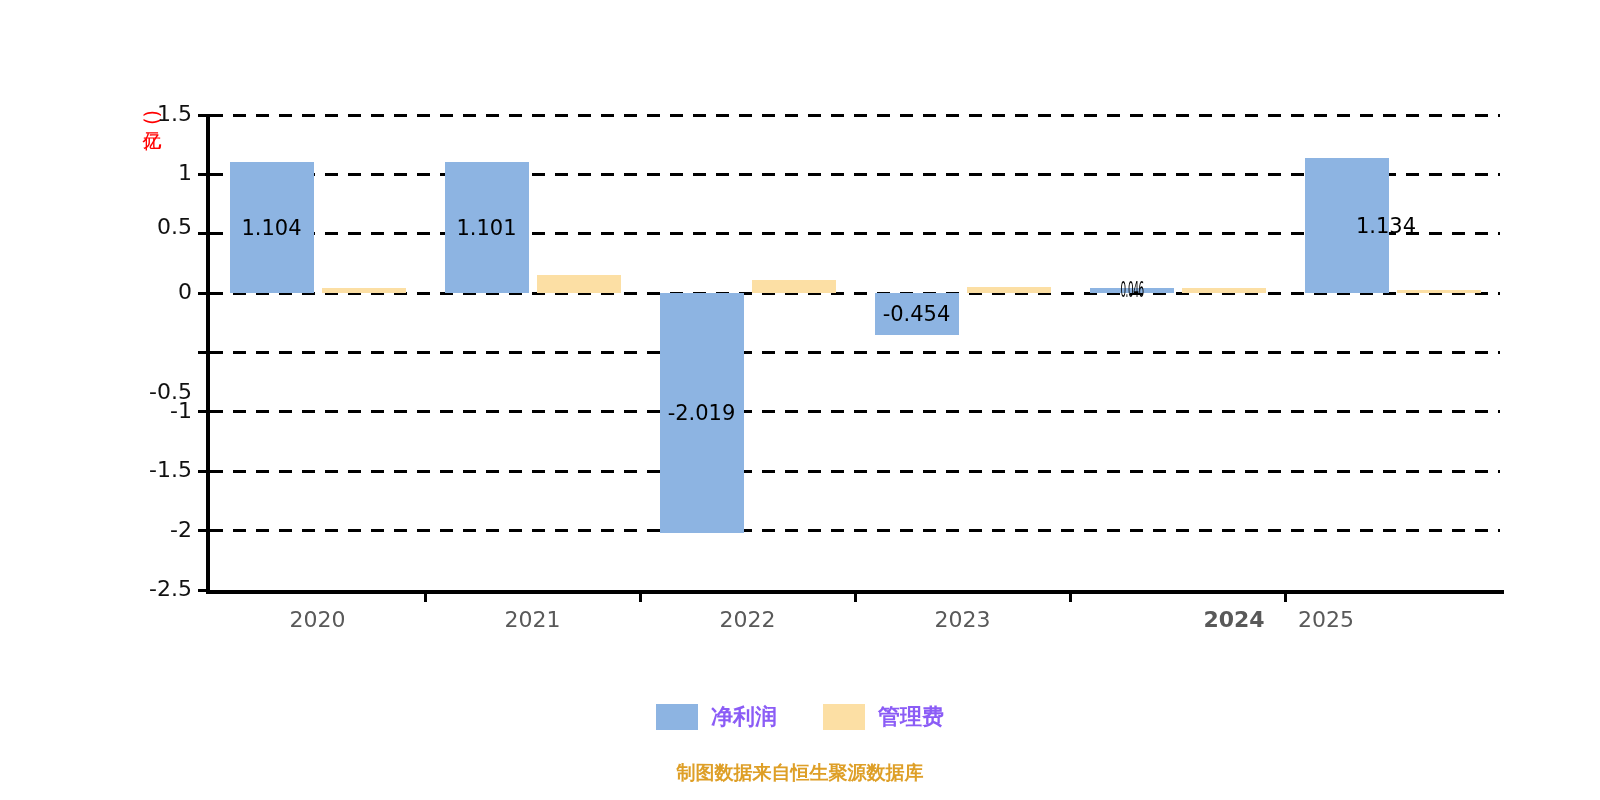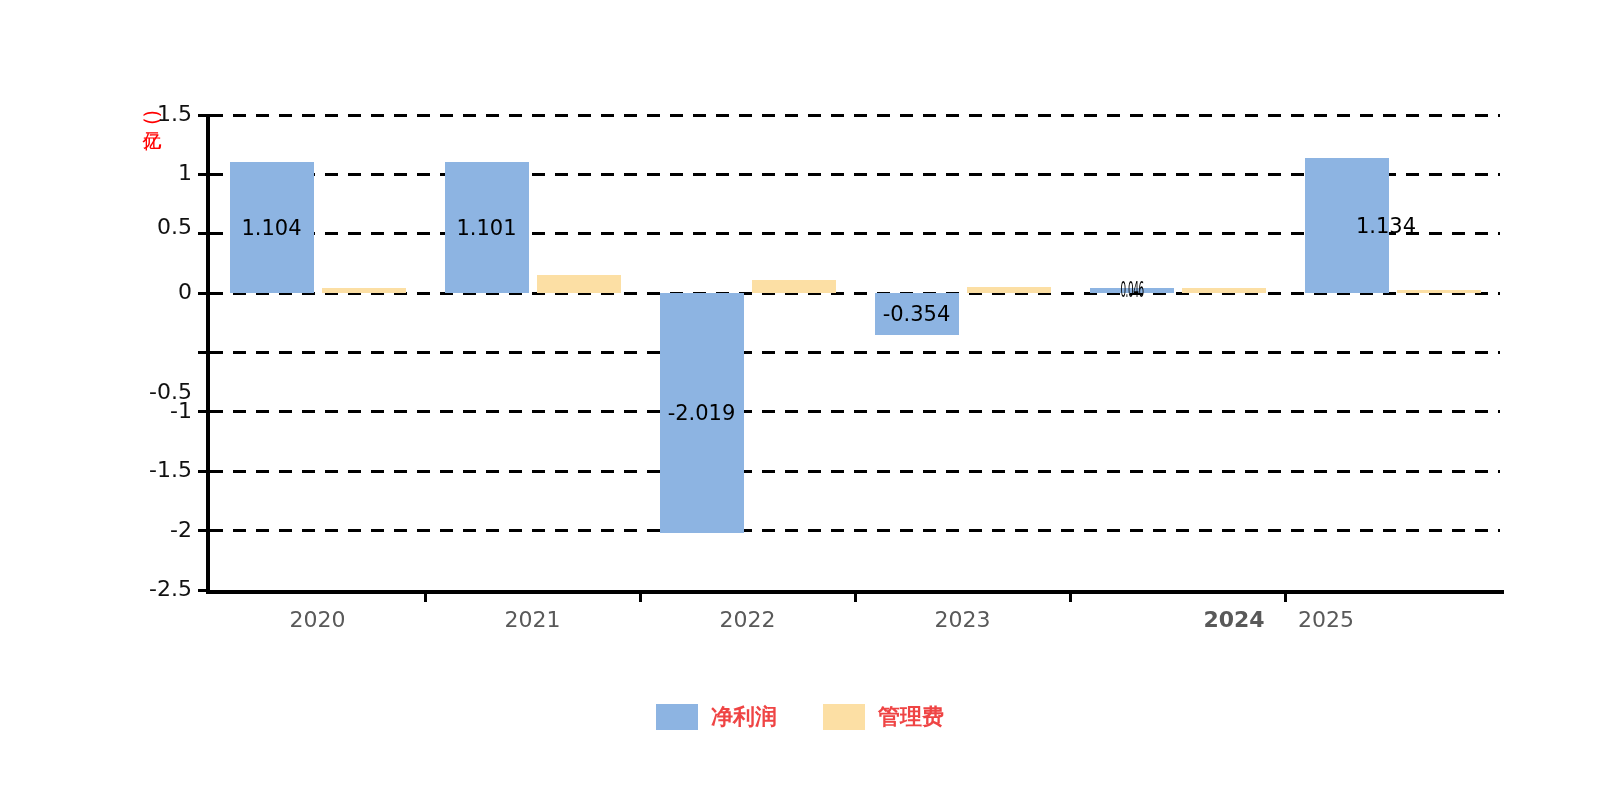--- a/index.html
+++ b/index.html
@@ -29,21 +29,21 @@
     font-size:21px; color:#000; white-space:nowrap; }
   .bar-label.squish { transform:translate(-50%,-50%) scaleX(0.42); letter-spacing:-1px; }
 
   .spine-y { position:absolute; left:-4px; top:0; width:4px; height:479px; background:#000; }
   .spine-x { position:absolute; left:-4px; top:475px; width:1298px; height:4px; background:#000; }
 
   .legend { position:absolute; top:702px; left:0; width:100%;
     display:flex; justify-content:center; align-items:center; gap:46px; }
   .legend-item { display:flex; align-items:center; gap:13px; }
   .swatch { width:42px; height:26px; display:inline-block; }
-  .legend-label { font-size:22px; font-weight:bold; color:#ef4444; }
+  .legend-label { font-size:22px; font-weight:bold; color:#8b5cf6; }
 
   .source-note { position:absolute; top:760px; left:0; width:100%; text-align:center;
     font-size:19px; font-weight:bold; color:#DE9F27; }
 </style>
 </head>
 <body>
 
 <div class="canvas">
   <div class="y-axis-label" style="color: rgb(255, 0, 0);">(亿元)</div>
 
@@ -85,21 +85,21 @@
       <div class="xtick" style="left: 858.5px;"></div>
       <div class="xtick-label" style="left: 1116px;">2025</div>
       <div class="xtick" style="left: 1073.5px;"></div>
       <div class="bar" style="left: 19.5px; width: 84px; top: 47.025px; height: 131.1px; background: rgb(141, 180, 226);"></div>
       <div class="bar-label" style="left: 61.5px; top: 112.575px;">1.104</div>
       <div class="bar" style="left: 234.5px; width: 84px; top: 47.3812px; height: 130.744px; background: rgb(141, 180, 226);"></div>
       <div class="bar-label" style="left: 276.5px; top: 112.753px;">1.101</div>
       <div class="bar" style="left: 449.5px; width: 84px; top: 178.125px; height: 239.756px; background: rgb(141, 180, 226);"></div>
       <div class="bar-label" style="left: 491.5px; top: 298.003px;">-2.019</div>
       <div class="bar" style="left: 664.5px; width: 84px; top: 178.125px; height: 42.0375px; background: rgb(141, 180, 226);"></div>
-      <div class="bar-label" style="left: 706.5px; top: 199.144px;">-0.354</div>
+      <div class="bar-label" style="left: 706.5px; top: 199.144px;">-0.454</div>
       <div class="bar" style="left: 879.5px; width: 84px; top: 172.662px; height: 5.4625px; background: rgb(141, 180, 226);"></div>
       <div class="bar-label squish" style="left: 921.5px; top: 175.394px;">0.046</div>
       <div class="bar" style="left: 1094.5px; width: 84px; top: 43.4625px; height: 134.662px; background: rgb(141, 180, 226);"></div>
       <div class="bar-label" style="left: 1176px; top: 110.794px;">1.134</div>
       <div class="bar" style="left: 111.5px; width: 84px; top: 173.375px; height: 4.75px; background: rgb(252, 223, 164);"></div>
       <div class="bar" style="left: 326.5px; width: 84px; top: 159.719px; height: 18.4062px; background: rgb(252, 223, 164);"></div>
       <div class="bar" style="left: 541.5px; width: 84px; top: 165.062px; height: 13.0625px; background: rgb(252, 223, 164);"></div>
       <div class="bar" style="left: 756.5px; width: 84px; top: 172.188px; height: 5.9375px; background: rgb(252, 223, 164);"></div>
       <div class="bar" style="left: 971.5px; width: 84px; top: 173.375px; height: 4.75px; background: rgb(252, 223, 164);"></div>
       <div class="bar" style="left: 1186.5px; width: 84px; top: 174.562px; height: 3.5625px; background: rgb(252, 223, 164);"></div>
@@ -111,13 +111,14 @@
     <div class="legend-item">
       <span class="swatch" id="swatch0" style="background: rgb(141, 180, 226);"></span>
       <span class="legend-label">净利润</span>
     </div>
     <div class="legend-item">
       <span class="swatch" id="swatch1" style="background: rgb(252, 223, 164);"></span>
       <span class="legend-label">管理费</span>
     </div>
   </div>
 
+  <div class="source-note">制图数据来自恒生聚源数据库</div>
 </div>
 
 </body></html>

